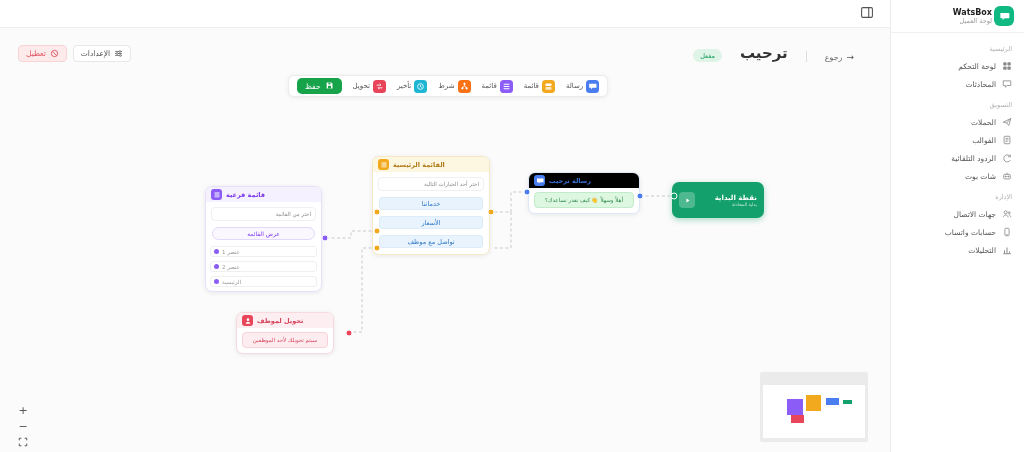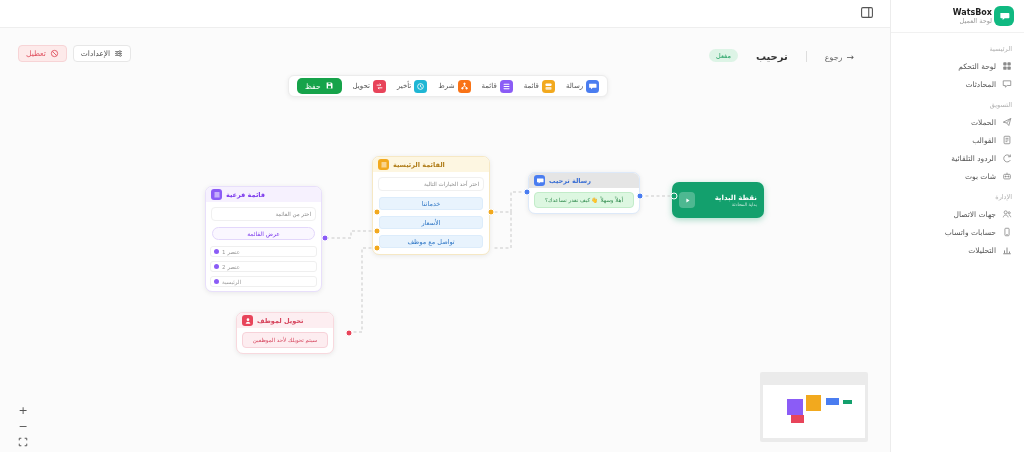--- a/index.html
+++ b/index.html
@@ -12,21 +12,21 @@
   .panel-toggle { position: absolute; left: 858px; top: 6px; width: 17px; height: 16px; background: none; border: none; cursor: pointer; color: #555; }
 
   .hdr-left { position: absolute; left: 18px; top: 45px; display: flex; gap: 6px; align-items: center; }
   .btn { display: flex; direction: rtl; align-items: center; gap: 4px; height: 17px; padding: 0 7px; border-radius: 4px;
          font-size: 7.5px; cursor: pointer; border: 1px solid #e7e7e7; background: #fff; color: #555; font-family: inherit; }
   .btn-danger { background: #fdeaea; border-color: #f7d4d6; color: #e05260; }
   .btn svg { display: block; }
 
   .hdr-right { position: absolute; right: 36px; top: 45px; display: flex; align-items: flex-end; gap: 18px; height: 17px; }
   .badge { background: #ddf4e6; color: #1d9e5f; font-size: 6.5px; padding: 2.5px 7px; border-radius: 8px; }
-  .flow-title { font-size: 10px; font-weight: bold; color: #333; }
+  .flow-title { font-size: 15px; font-weight: bold; color: #333; }
   .vdiv { width: 1px; height: 11px; background: #ddd; }
   .back { display: flex; align-items: center; gap: 4px; background: none; border: none; color: #666; font-size: 8px; cursor: pointer; font-family: inherit; }
   .back-arrow { font-size: 9px; color: #555; }
 
   
   .toolbar { position: absolute; left: 288px; top: 75px; height: 22px; display: flex; direction: rtl; align-items: center; gap: 11px;
              background: #fff; border: 1px solid #ececec; border-radius: 6px; padding: 0 8px; box-shadow: 0 1px 5px rgba(0,0,0,.07); }
   .tb-item { display: flex; align-items: center; gap: 3px; background: none; border: none; cursor: pointer; font-family: inherit; }
   .tb-ic { width: 13px; height: 13px; border-radius: 3.5px; display: flex; align-items: center; justify-content: center; }
   .tb-lb { font-size: 7px; color: #555; }
@@ -52,21 +52,21 @@
           border-radius: 3px; background: #fff; padding: 0 3px; cursor: pointer; }
   .sdot { width: 5px; height: 5px; border-radius: 50%; background: #8b5cf6; flex: none; }
   .srow span:last-child { font-size: 5.5px; color: #999; }
 
   .node-menu { left: 372px; top: 156px; width: 118px; border: 1px solid #f6e8c4; }
   .nh-yellow { background: #fdf6e1; } .nh-yellow .nh-t { color: #b07d1a; }
   .opt { direction: rtl; margin: 0 6px 6px; height: 13px; background: #e8f3fd; border: 1px solid #dcecfb; color: #3178c6;
          border-radius: 3px; font-size: 6.5px; display: flex; align-items: center; justify-content: center; cursor: pointer; }
 
   .node-welcome { left: 528px; top: 172px; width: 112px; border: 1px solid #dde9f9; }
-  .nh-blue { background: #e5e5e5; } .nh-blue .nh-t { color: #3b6fd4; }
+  .nh-blue { background: #000000; } .nh-blue .nh-t { color: #3b6fd4; }
   .bubble-green { background: #ddf7e1; border: 1px solid #c2ecc9; color: #2f8a4c; }
 
   .node-start { left: 672px; top: 182px; width: 92px; height: 36px; background: #13a06d; border: none;
                 display: flex; align-items: center; gap: 5px; padding: 0 7px; box-shadow: 0 2px 6px rgba(19,160,109,.35); }
   .start-ic { width: 16px; height: 16px; background: rgba(255,255,255,.25); border-radius: 4px; display: flex; align-items: center; justify-content: center; flex: none; }
   .start-tx { direction: rtl; flex: 1; text-align: right; }
   .st-t { font-size: 7px; font-weight: bold; color: #fff; }
   .st-s { font-size: 4.5px; color: rgba(255,255,255,.75); }
 
   .node-transfer { left: 236px; top: 312px; width: 98px; border: 1px solid #f8d9de; }

